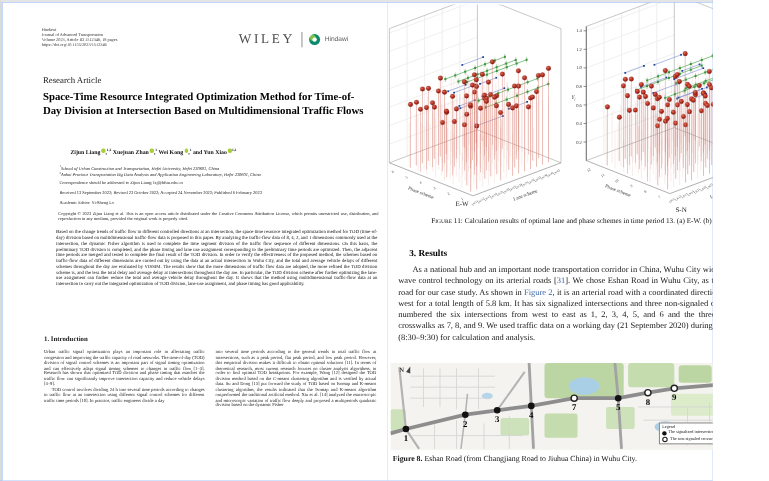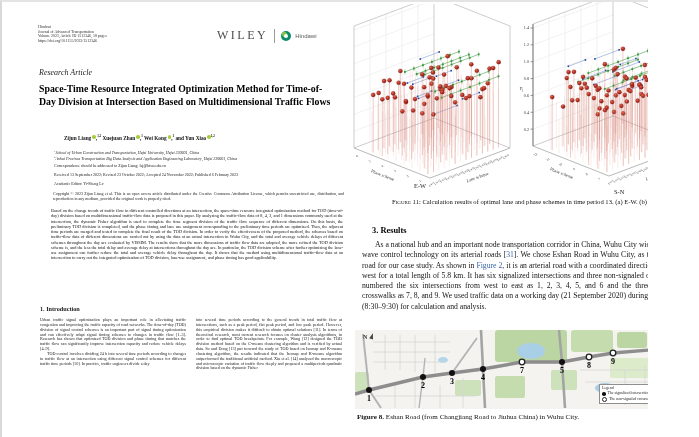--- a/index.html
+++ b/index.html
@@ -9,21 +9,21 @@
   .abs{position:absolute;}
   
   #page-left{position:absolute;left:0;top:0;width:350px;height:437px;background:#fff;}
   .pg-header{font-size:3.9px;line-height:4.5px;color:#333;}
   .wiley-wrap{display:flex;align-items:center;gap:4px;}
   .wiley-txt{font-family:"Liberation Serif",serif;font-size:12px;letter-spacing:2.5px;color:#4d4d4d;font-weight:400;}
   .logo-bar{width:1px;height:14px;background:#9a9a9a;margin:0 2px;}
   .hindawi-txt{font-family:"Liberation Sans",sans-serif;font-size:6px;color:#5a5a5a;}
   .hindawi-mark{width:10px;height:10px;border-radius:50%;background:radial-gradient(circle at 35% 35%,#7fc24a 0 28%,#0c8a6c 30% 100%);position:relative;}
   .hindawi-mark:after{content:"";position:absolute;left:3px;top:3px;width:4px;height:4px;border-radius:50%;background:#fff;}
-  .article-type{font-style:italic;font-size:8px;color:#222;text-align:center;}
+  .article-type{font-size:8px;color:#222;text-align:center;}
   .paper-title{font-weight:bold;font-size:9.8px;line-height:13px;color:#000;}
   .authors{font-size:5.3px;font-weight:bold;color:#111;}
   .authors .orcid{display:inline-block;width:3.6px;height:3.6px;border-radius:50%;background:#a6ce39;margin-left:1px;vertical-align:1px;}
   .authors sup{font-size:3.2px;}
   .meta{font-size:4px;color:#222;}
   .meta i{font-style:italic;}
   .meta sup{font-size:2.8px;}
   .abstract{font-size:4.3px;line-height:5.25px;text-align:justify;color:#111;}
   .copyright{font-size:4px;line-height:5px;text-align:justify;color:#222;}
   .sec-head-l{font-size:6.2px;font-weight:bold;}

